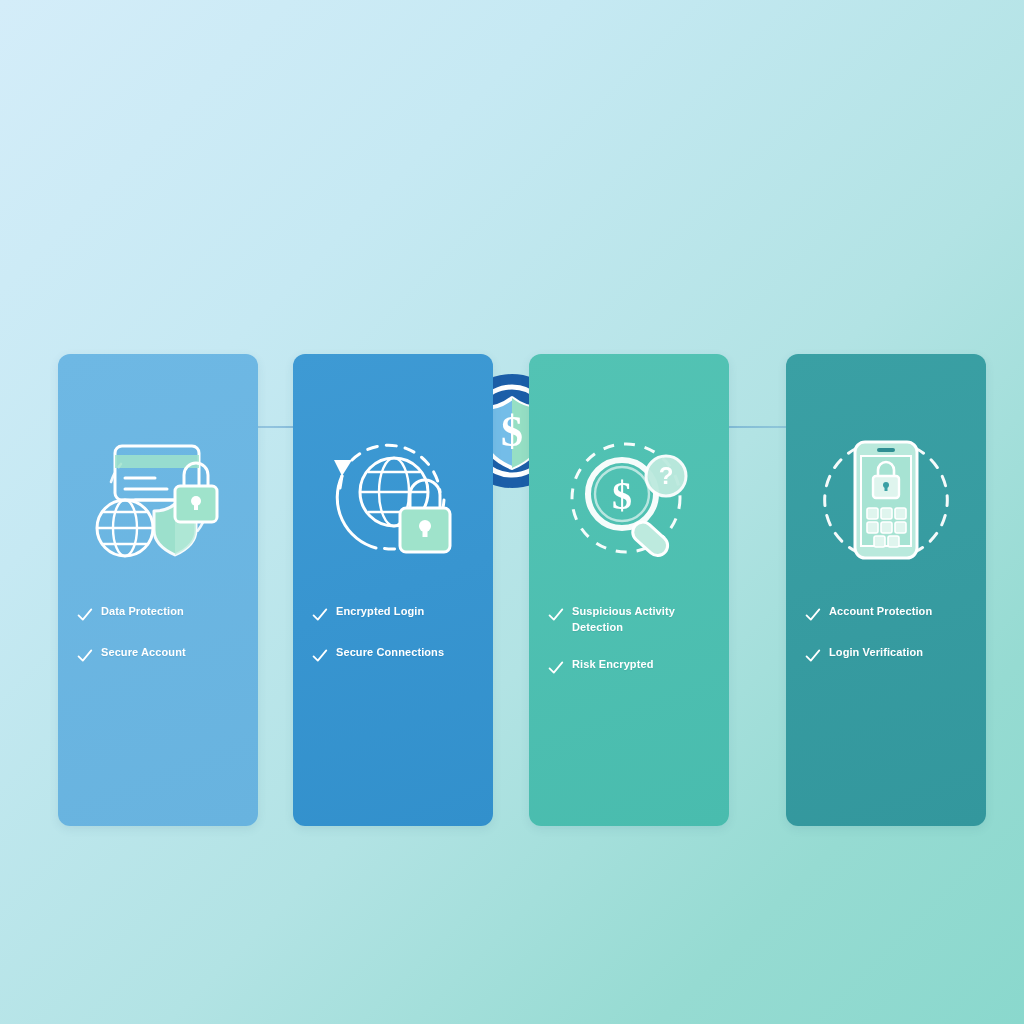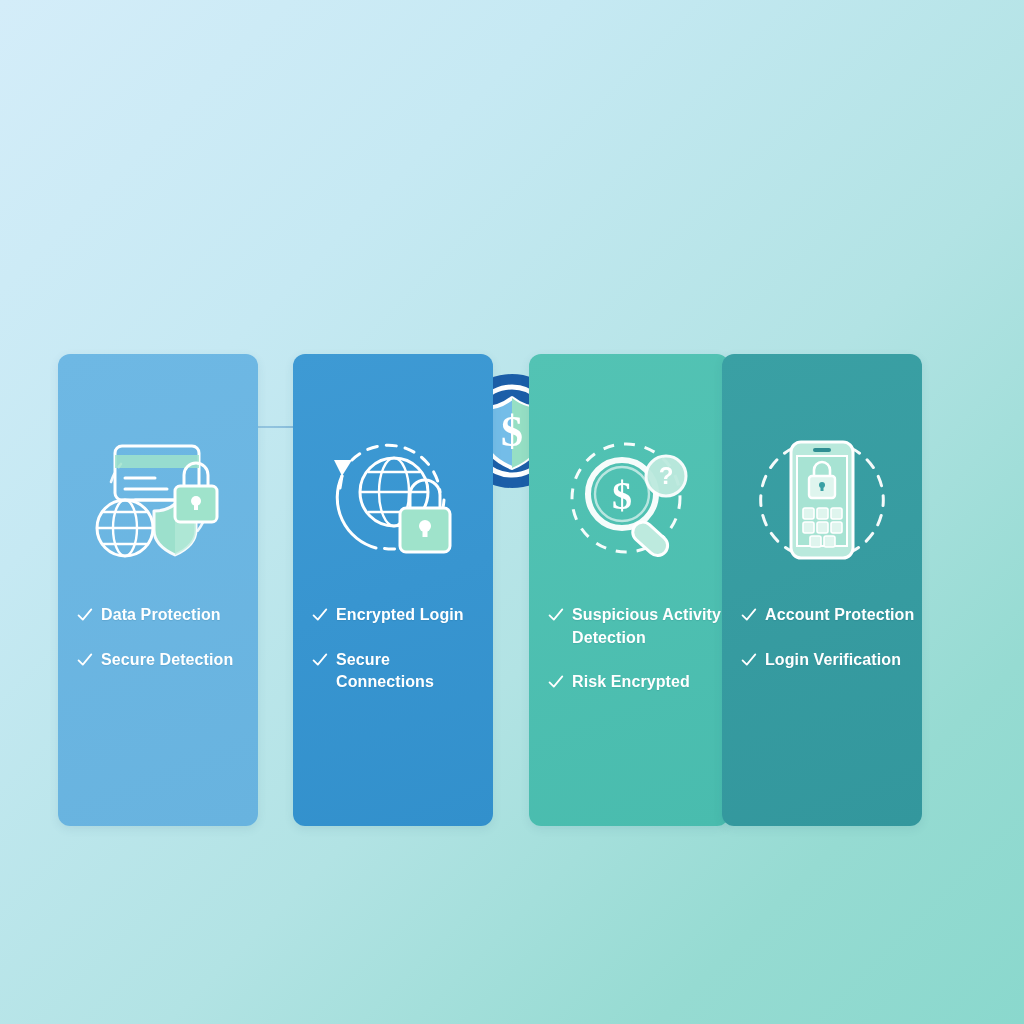--- a/index.html
+++ b/index.html
@@ -64,21 +64,21 @@
     top: 0;
     width: 200px;
     height: 472px;
     border-radius: 12px;
     box-shadow: 0 3px 10px rgba(40,90,120,0.10);
     overflow: hidden;
   }
   .card-1 { left: 58px;  background: linear-gradient(160deg, #6eb8e4 0%, #68b3df 100%); }
   .card-2 { left: 293px; background: linear-gradient(160deg, #3e9ad4 0%, #3290cc 100%); }
   .card-3 { left: 529px; background: linear-gradient(160deg, #53c3b4 0%, #49bcae 100%); }
-  .card-4 { left: 722px; background: linear-gradient(160deg, #3aa0a4 0%, #33979d 100%); text-align: center; }
+  .card-4 { left: 786px; background: linear-gradient(160deg, #3aa0a4 0%, #33979d 100%); text-align: center; }
 
   .card-icon {
     position: absolute;
     left: 0;
     top: 72px;
     width: 200px;
     height: 148px;
     display: flex;
     align-items: center;
     justify-content: center;
@@ -90,21 +90,21 @@
     width: 178px;
     padding: 0;
     margin: 0;
     list-style: none;
   }
   .feature-item {
     display: flex;
     align-items: flex-start;
     margin-bottom: 22px;
     color: #ffffff;
-    font-size: 16px;
+    font-size: 11px;
     line-height: 1.42;
     letter-spacing: 0.1px;
     font-weight: 600;
     text-shadow: 0 1px 1px rgba(20,70,100,0.12);
   }
   .check {
     flex: 0 0 auto;
     width: 17px;
     height: 17px;
     margin-right: 8px;
@@ -170,21 +170,21 @@
         <li class="feature-item">
           <svg class="check" viewBox="0 0 20 20">
               <path d="M3 11 L8 16 L18 4" fill="none" stroke="#ffffff" stroke-width="2.1" stroke-linecap="round" stroke-linejoin="round"></path>
             </svg>
           <span class="feature-label">Data Protection</span>
         </li>
         <li class="feature-item">
           <svg class="check" viewBox="0 0 20 20">
               <path d="M3 11 L8 16 L18 4" fill="none" stroke="#ffffff" stroke-width="2.1" stroke-linecap="round" stroke-linejoin="round"></path>
             </svg>
-          <span class="feature-label">Secure Detection</span>
+          <span class="feature-label">Secure Account</span>
         </li>
       </ul>
     </div>
 
     <div class="card card-2">
       <div class="card-icon">
         <svg width="150" height="140" viewBox="0 0 150 140">
           <g fill="none" stroke="#ffffff" stroke-width="3" stroke-linecap="round">
             <path d="M34 30 A52 52 0 0 1 122 62" stroke-dasharray="10 9"></path>
             <path d="M126 70 A52 52 0 0 1 64 118" stroke-dasharray="10 9"></path>

